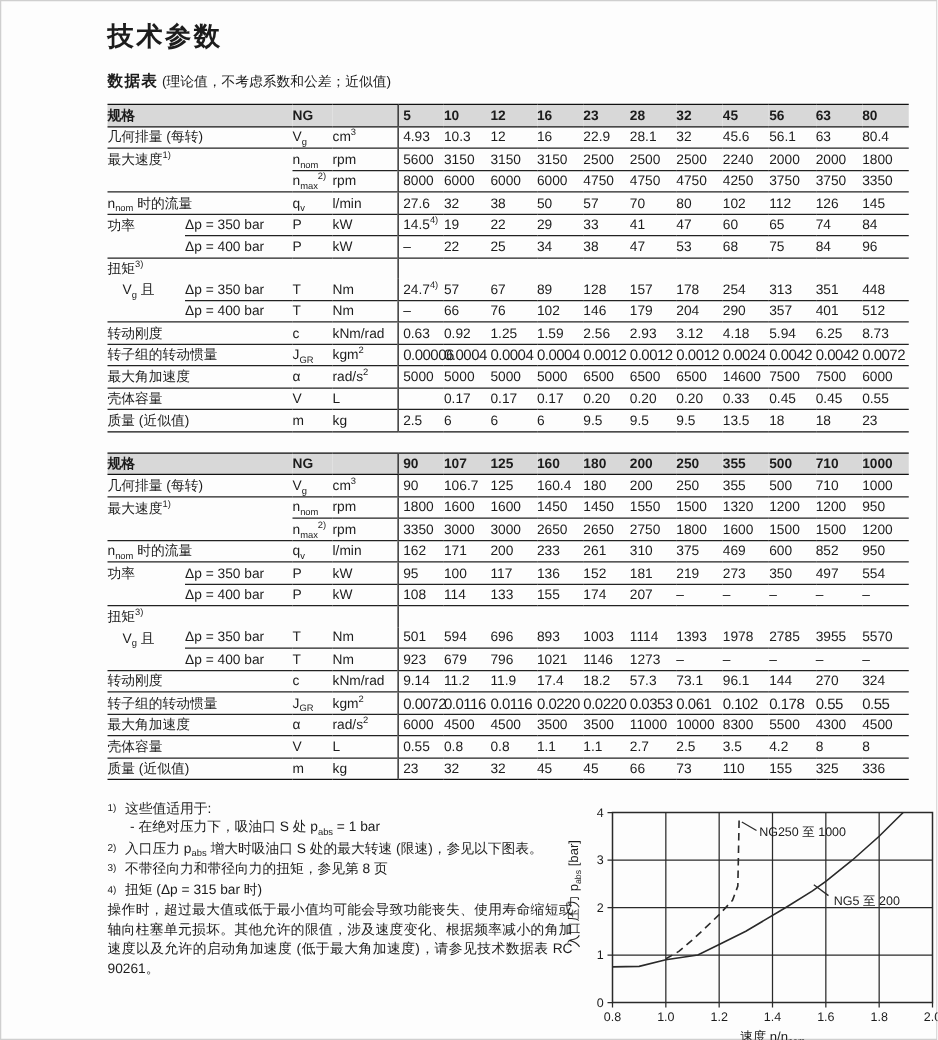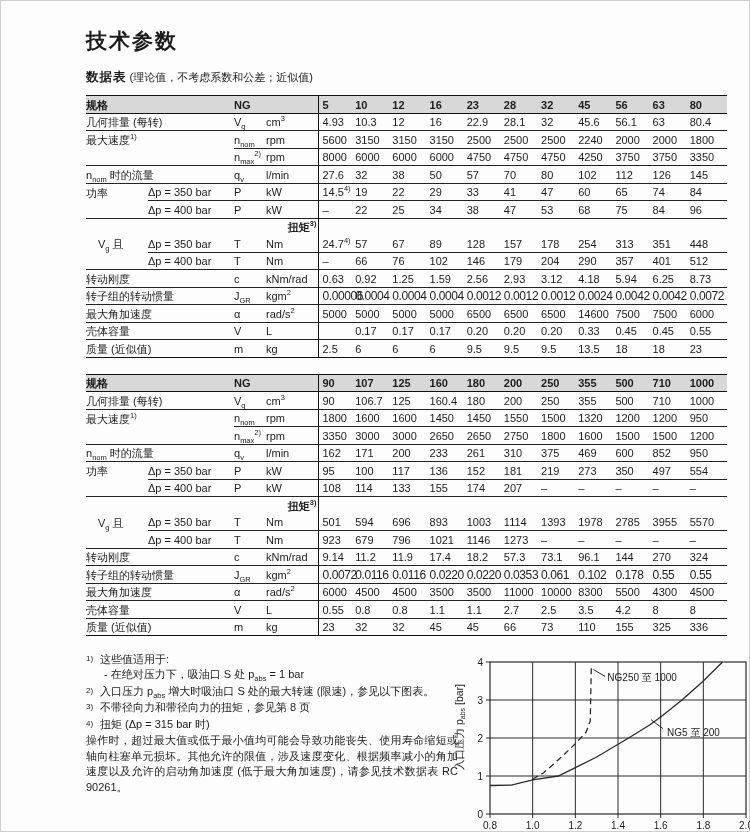--- a/index.html
+++ b/index.html
@@ -1,39 +1,39 @@
 <!DOCTYPE html>
 <html><head>
 <meta charset="utf-8">
 <style>
   html,body{margin:0;padding:0;background:#ffffff;}
   body{width:750px;height:832px;overflow:hidden;
        font-family:"Liberation Sans","DejaVu Sans",sans-serif;color:#1c1c1c;}
   .page{box-sizing:border-box;width:750px;height:832px;border:1px solid #cfcfcf;
-        background:#fdfdfd;padding:24px 24px 0 85px;position:relative;}
+        background:#fdfdfd;padding:12px 24px 0 85px;position:relative;}
   .title{font-size:21px;font-weight:bold;letter-spacing:2px;margin:2px 0 14px 0;}
   .subtitle{font-size:11px;margin-bottom:9px;}
   .subtitle b{font-size:12.5px;letter-spacing:1px;}
 
   table.spec{border-collapse:collapse;table-layout:fixed;width:641px;
              font-size:11px;line-height:12px;margin-bottom:20px;}
   table.spec:last-of-type{margin-bottom:16px;}
   .spec th,.spec td{padding:2.5px 1px 2px 0;text-align:left;vertical-align:bottom;
              white-space:nowrap;font-weight:normal;overflow:visible;}
   .spec thead th{background:#d8d8d8;font-weight:bold;
              border-top:1.5px solid #111;border-bottom:1.5px solid #111;}
   .spec tbody tr:last-child>td{border-bottom:1.5px solid #111;}
   tr.rule-full>td{border-top:1px solid #222;}
   tr.rule-sub>td{border-top:1px solid #222;}
   tr.rule-sub>td.c-label{border-top:none;}
   tr.rule-sym>td{border-top:1px solid #222;}
   tr.rule-sym>td.c-label{border-top:none;}
   td.c-d0,th.c-d0{border-left:1.2px solid #111;padding-left:4px;}
   td.indent{padding-left:12px;}
-  td.section{font-weight:bold;text-align:right;}
+  td.section{font-weight:normal;}
   tr.tight td.c-d{font-size:12px;letter-spacing:-0.4px;}
   sup{font-size:7.5px;line-height:0;}
   sub{font-size:7.5px;line-height:0;}
 
   .bottom{display:flex;align-items:flex-start;}
   .fn-col{width:352px;flex:none;font-size:11px;line-height:1.4;}
   .fn{display:flex;margin-bottom:1px;}
   .fn-m{flex:none;width:14px;font-size:8px;vertical-align:super;padding-top:1px;}
   .fn-body{flex:1;}
   .fn-b{padding-left:4px;}

